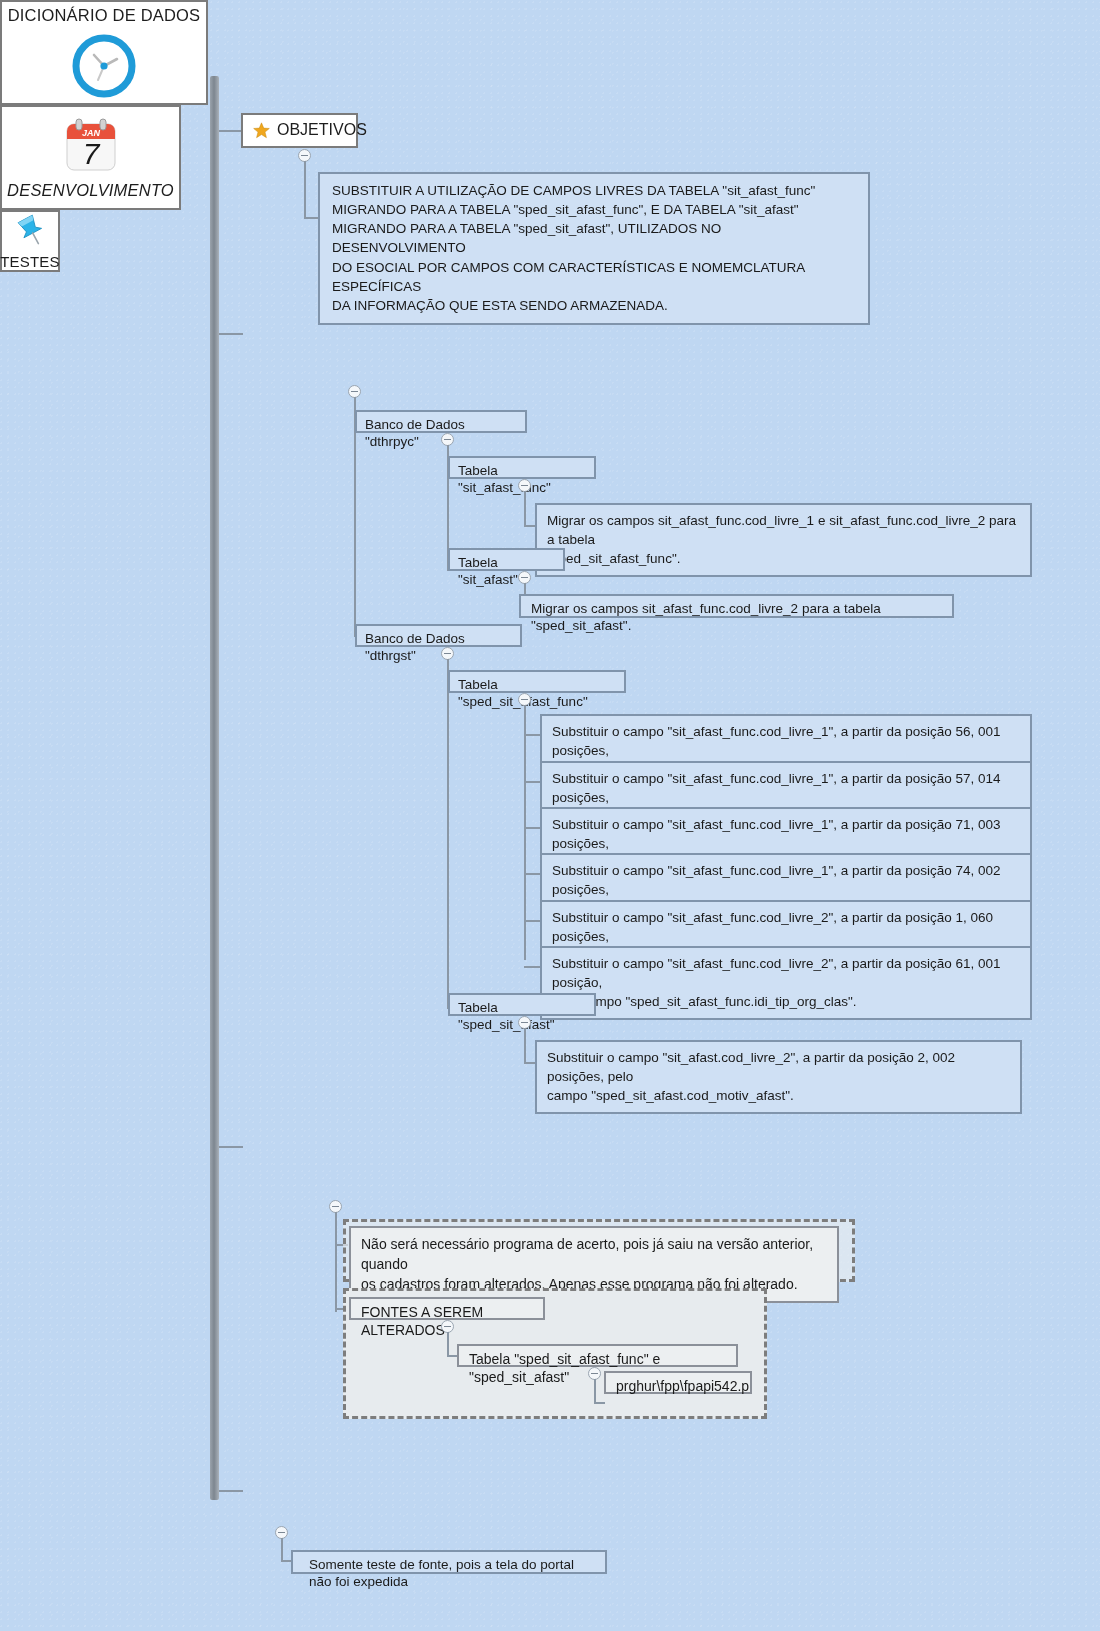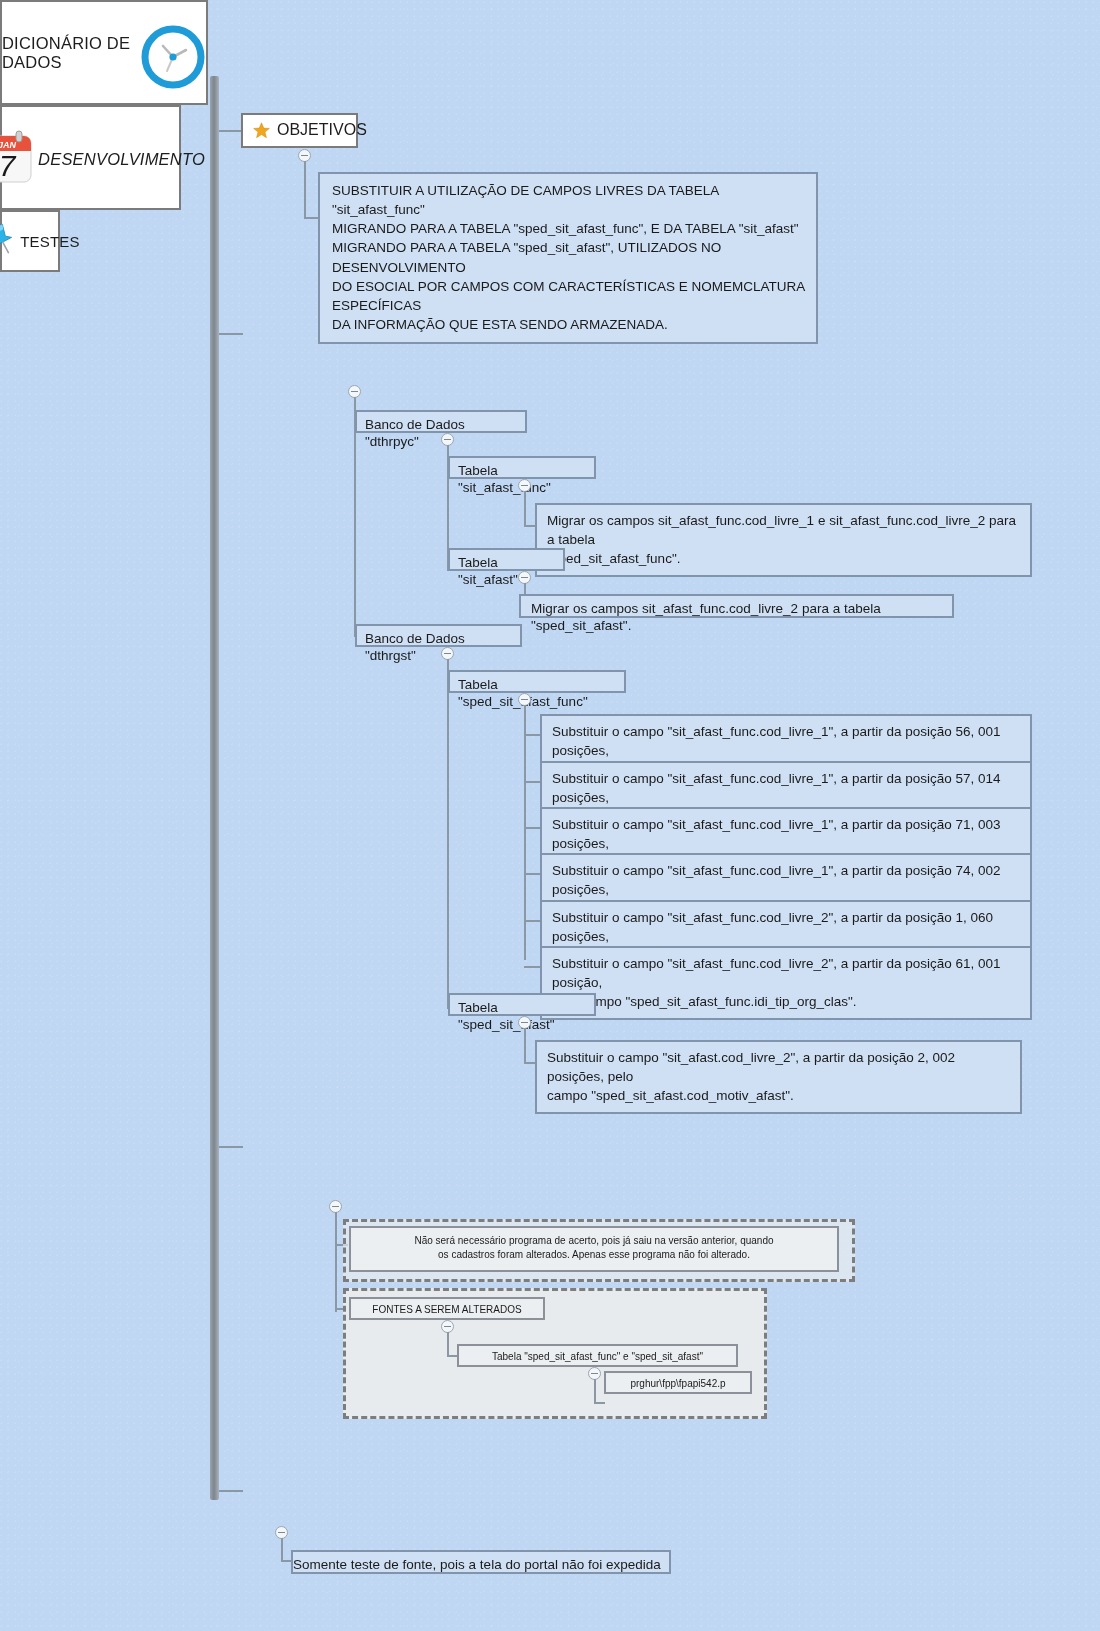--- a/index.html
+++ b/index.html
@@ -31,44 +31,43 @@
   }
   .node.plain {
     background: #cfe0f4;
     border: 2px solid #8094ab;
     font-size: 13.5px;
     padding: 4px 8px 5px 8px;
   }
   .node.light {
     background: #eceff1;
     border: 2px solid #8b9099;
-    font-size: 10px;
+    font-size: 14px;
     padding: 5px 10px 6px 10px;
-    text-align: center;
   }
 
   
   #root-node {
     background: #f2e795;
     border: 2px solid #6f6f54;
     font-weight: bold;
     font-size: 22px;
     letter-spacing: 0.2px;
     color: #2c2c2c;
     display: flex;
     align-items: center;
     padding-left: 22px;
   }
 
   
   .iconnode {
     background: #ffffff;
     border: 2px solid #7b7b7b;
     display: flex;
-    flex-direction: row;
+    flex-direction: column;
     align-items: center;
     justify-content: center;
   }
   .iconnode .cap {
     font-size: 16.5px;
     color: #1d1d1d;
     letter-spacing: .2px;
   }
 
   
@@ -158,21 +157,21 @@
     <span>OBJETIVOS</span>
   </div>
 
   <div class="toggle" style="left:298px; top:149px;"></div>
 
   <div class="elbow" style="left:304px; top:161px;">
     <div class="v" style="height:58px;"></div>
     <div class="h" style="top:56px; width:14px;"></div>
   </div>
 
-  <div class="node plain" style="left:318px; top:172px; width:500px; padding:7px 10px 8px 12px; line-height:1.42;">SUBSTITUIR A UTILIZAÇÃO DE CAMPOS LIVRES DA TABELA "sit_afast_func"
+  <div class="node plain" style="left:318px; top:172px; width:552px; padding:7px 10px 8px 12px; line-height:1.42;">SUBSTITUIR A UTILIZAÇÃO DE CAMPOS LIVRES DA TABELA "sit_afast_func"
 MIGRANDO PARA A TABELA "sped_sit_afast_func", E DA TABELA "sit_afast"
 MIGRANDO PARA A TABELA "sped_sit_afast",  UTILIZADOS NO DESENVOLVIMENTO
 DO ESOCIAL POR CAMPOS COM CARACTERÍSTICAS E NOMEMCLATURA ESPECÍFICAS
 DA INFORMAÇÃO QUE ESTA SENDO ARMAZENADA.</div>
 
   <div class="iconnode" style="left:241px; top:279px; width:208px; height:105px;">
     <span class="cap">DICIONÁRIO DE DADOS</span>
     <span>
       <svg class="clock-icon" viewBox="0 0 66 66">
         <circle cx="33" cy="33" r="28" fill="none" stroke="#1f9bd8" stroke-width="7"></circle>
@@ -316,15 +315,15 @@
       </svg>
     </span>
     <span class="cap" style="font-size:15px; margin-top:1px;">TESTES</span>
   </div>
 
   <div class="toggle" style="left:275px; top:1526px;"></div>
   <div class="elbow" style="left:281px; top:1538px;">
     <div class="v" style="height:24px;"></div>
     <div class="h" style="top:22px; width:11px;"></div>
   </div>
-  <div class="node plain" style="left:291px; top:1550px; width:380px; height:24px; padding:4px 0;">Somente teste de fonte, pois a tela do portal não foi expedida</div>
+  <div class="node plain" style="left:291px; top:1550px; width:316px; height:24px; padding:4px 16px;">Somente teste de fonte, pois a tela do portal não foi expedida</div>
 
 </div>
 
 </body></html>

